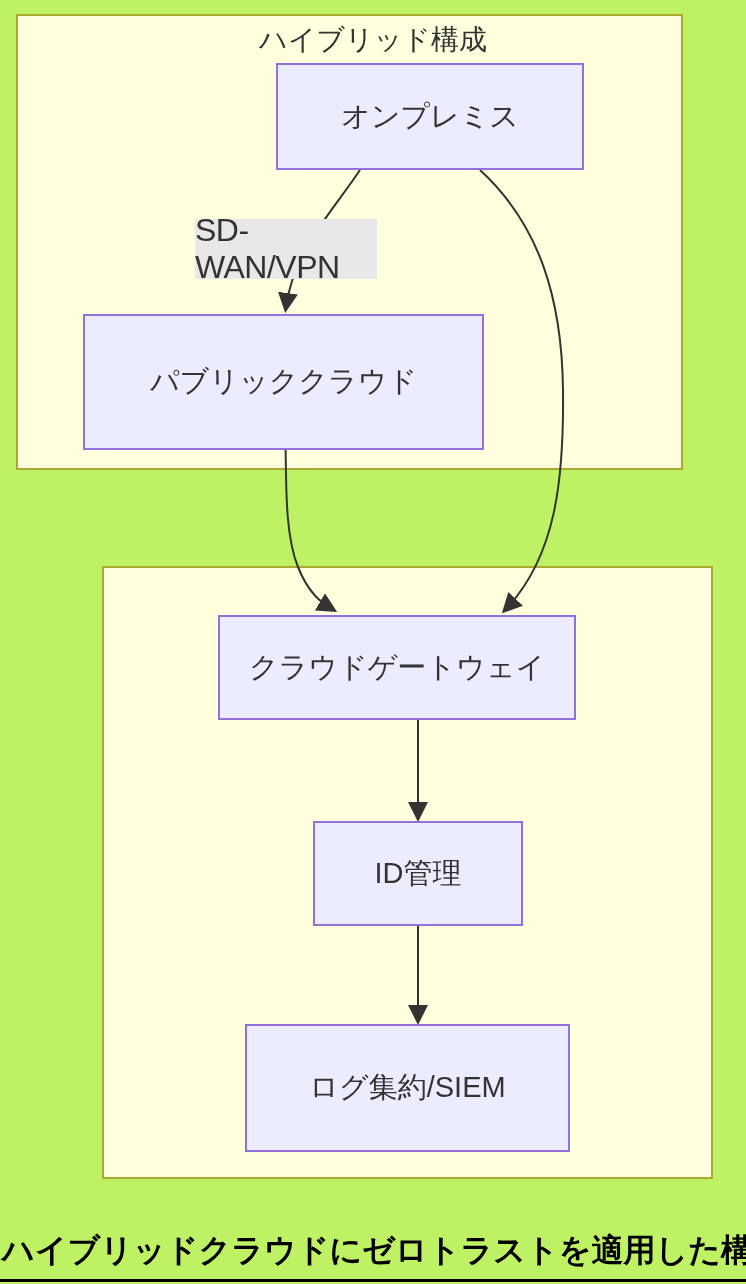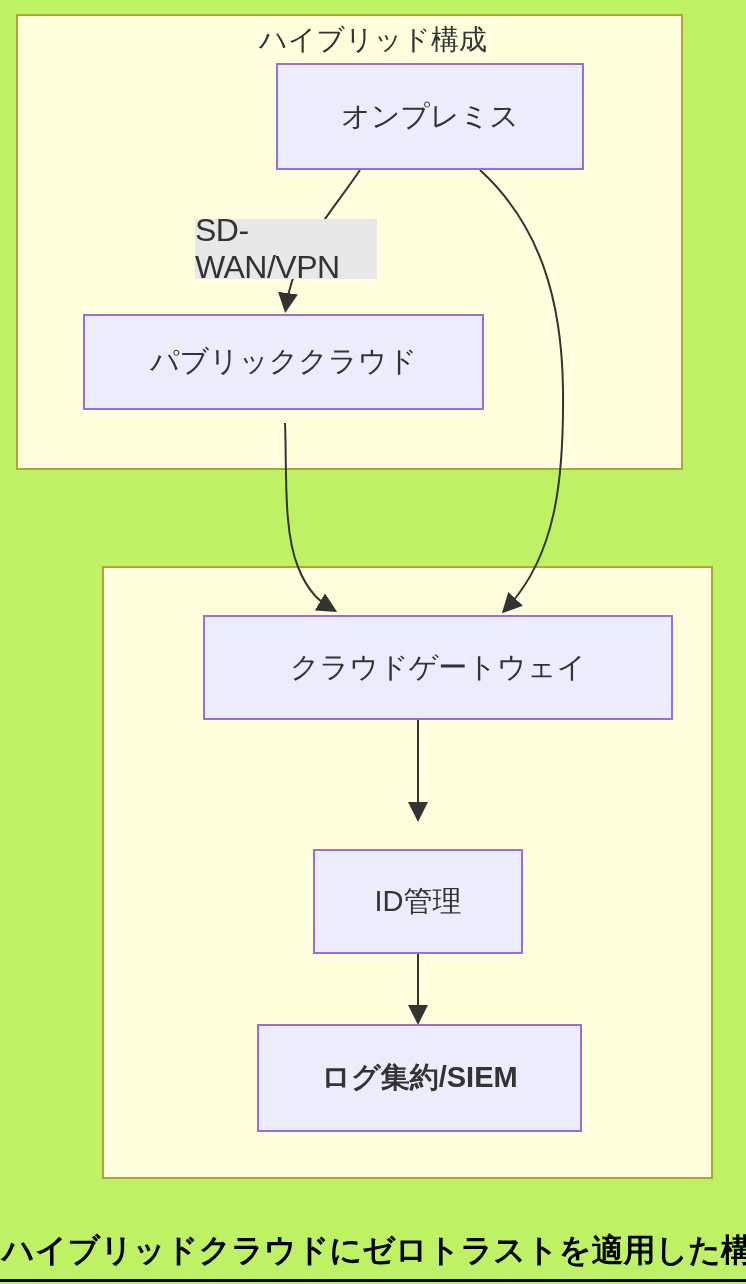--- a/index.html
+++ b/index.html
@@ -42,24 +42,24 @@
   }
   .node{
     position:absolute;box-sizing:border-box;
     background:var(--node-fill);
     border:2.5px solid var(--node-border);
     display:flex;align-items:center;justify-content:center;
     font-size:29px;color:var(--text);
     z-index:4;text-align:center;
   }
   .node-onprem{left:265px;top:63px;width:308px;height:107px;margin-left:11px;}
-  .node-pubcloud{left:83px;top:314px;width:401px;height:96px;}
-  .node-gateway{left:203px;top:615px;width:470px;height:105px;}
-  .node-idmgmt{left:313px;top:821px;width:210px;height:105px;margin-top:28px;}
-  .node-siem{left:257px;top:1024px;width:325px;height:108px;font-weight:bold;}
+  .node-pubcloud{left:83px;top:314px;width:401px;height:136px;}
+  .node-gateway{left:218px;top:615px;width:358px;height:105px;}
+  .node-idmgmt{left:313px;top:821px;width:210px;height:105px;}
+  .node-siem{left:245px;top:1024px;width:325px;height:128px;}
   .cluster-hybrid{left:16px;top:14px;width:667px;height:456px;}
   .cluster-zerotrust{left:102px;top:566px;width:611px;height:613px;}
   .title-hybrid{top:24px;}
   .title-zerotrust{top:576px;}
   .caption{
     position:absolute;left:0;top:1229px;z-index:5;
     white-space:nowrap;
     font-size:32px;font-weight:700;color:var(--caption-color);
     border-bottom:3px solid var(--caption-color);
     padding:0 10px 6px 2px;

